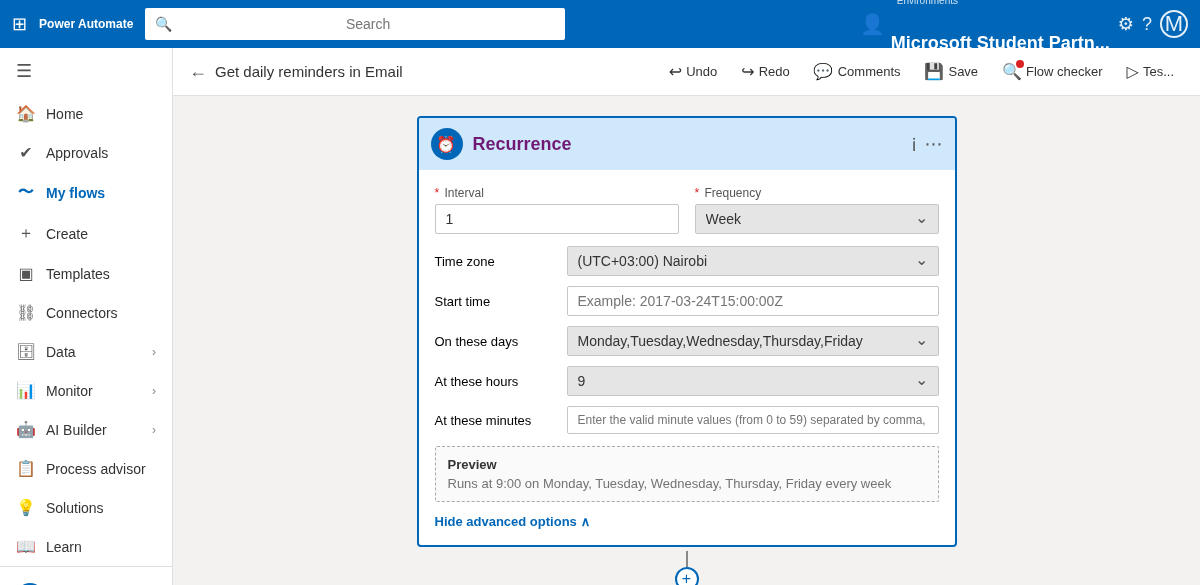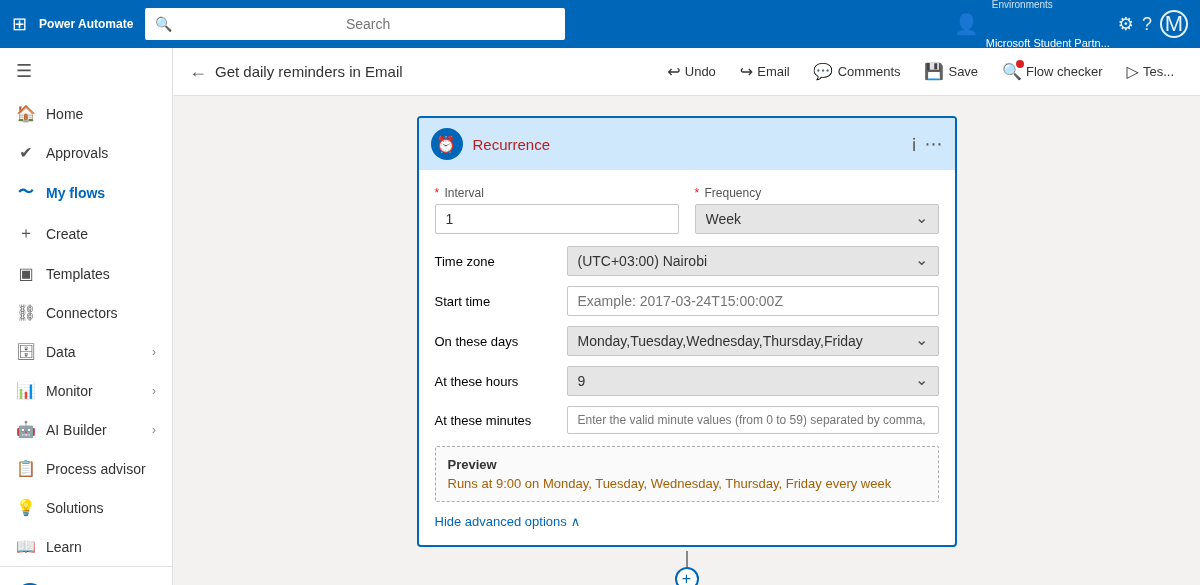--- a/index.html
+++ b/index.html
@@ -45,21 +45,21 @@
     }
     .topbar-env {
       display: flex;
       align-items: center;
       gap: 6px;
       font-size: 12px;
       color: white;
       cursor: pointer;
     }
     .topbar-env-label { font-size: 10px; opacity: 0.8; margin-left: 6px; }
-    .topbar-env-name { font-size: 11px; font-weight: 400; margin-top: 27px; }
+    .topbar-env-name { font-size: 18px; font-weight: 700; margin-top: 27px; }
     .topbar-icon { font-size: 18px; cursor: pointer; color: white; opacity: 0.9; }
 
     
     .main-layout {
       display: flex;
       flex: 1;
       overflow: hidden;
     }
 
     
@@ -188,21 +188,21 @@
       border-radius: 2px 2px 0 0;
     }
     .flow-card-icon {
       width: 32px; height: 32px;
       background: #0067b8;
       border-radius: 50%;
       display: flex; align-items: center; justify-content: center;
       color: white; font-size: 16px;
       flex-shrink: 0;
     }
-    .flow-card-title { font-size: 15px; font-weight: 400; color: #b91c1c; flex: 1; }
+    .flow-card-title { font-size: 18px; font-weight: 700; color: #701a75; flex: 1; }
     .flow-card-header-actions { display: flex; gap: 8px; align-items: center; }
     .fca-btn { cursor: pointer; font-size: 18px; color: #555; background: none; border: none; }
     .flow-card-body { padding: 16px; }
     .form-row-inline { display: flex; gap: 16px; margin-bottom: 12px; }
     .form-field { flex: 1; }
     .form-label { font-size: 12px; color: #555; margin-bottom: 4px; }
     .form-label .required { color: #d92121; margin-right: 2px; }
     .form-input {
       width: 100%;
       border: 1px solid #c8c6c4;
@@ -251,29 +251,30 @@
 
     
     .preview-box {
       border: 1.5px dashed #aaa;
       border-radius: 2px;
       padding: 10px 12px;
       margin: 12px 0;
       background: #fafafa;
     }
     .preview-title { font-size: 13px; font-weight: 600; color: #333; margin-bottom: 4px; }
-    .preview-text { font-size: 13px; color: #a16207; }
+    .preview-text { font-size: 13px; color: #737373; }
 
     .hide-advanced {
       color: #0067b8;
       font-size: 13px;
       cursor: pointer;
       display: flex;
       align-items: center;
       gap: 4px;
+      font-weight: bold;
     }
 
     
     .flow-connector {
       display: flex;
       flex-direction: column;
       align-items: center;
       padding: 4px 0;
     }
     .connector-line {
@@ -386,21 +387,21 @@
     <div class="sub-header">
       <span class="sub-header-back">←</span>
       <span class="sub-header-title">Get daily reminders in Email</span>
       <div class="sub-header-actions">
         <div class="sh-action">
           <span class="sh-icon">↩</span>
           <span>Undo</span>
         </div>
         <div class="sh-action">
           <span class="sh-icon">↪</span>
-          <span>Email</span>
+          <span>Redo</span>
         </div>
         <div class="sh-action">
           <span class="sh-icon">💬</span>
           <span>Comments</span>
         </div>
         <div class="sh-action">
           <span class="sh-icon">💾</span>
           <span>Save</span>
         </div>
         <div class="sh-action">

